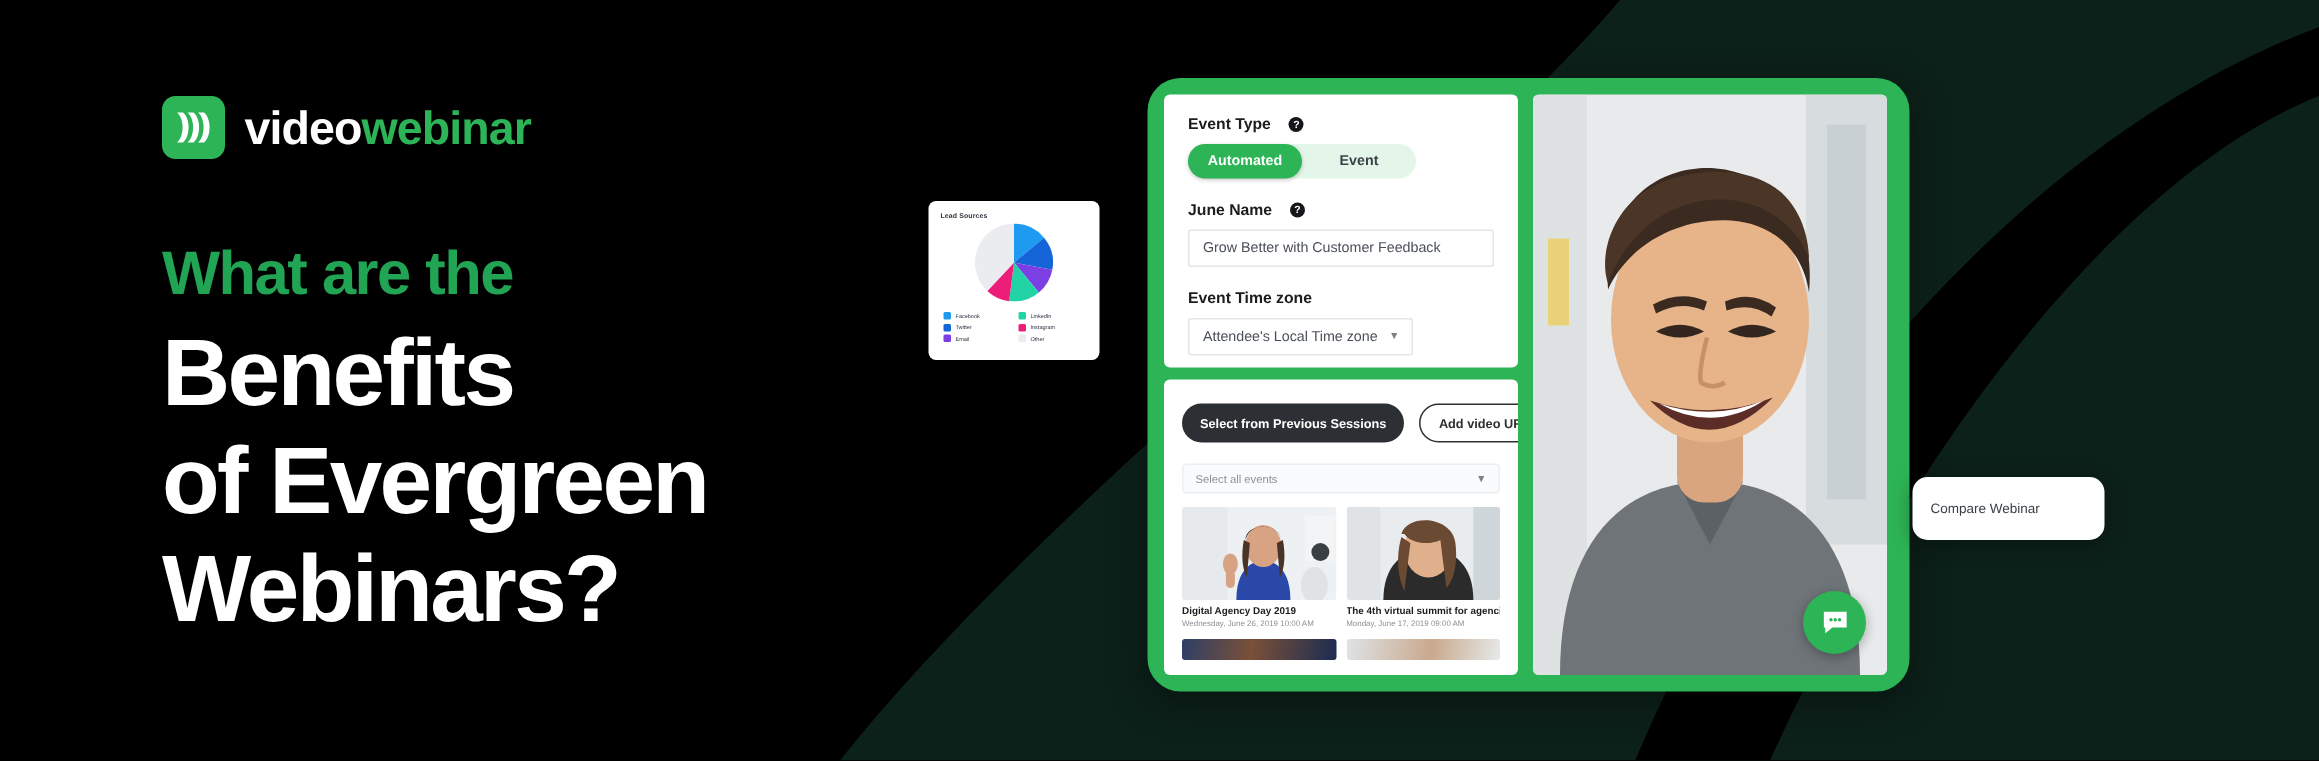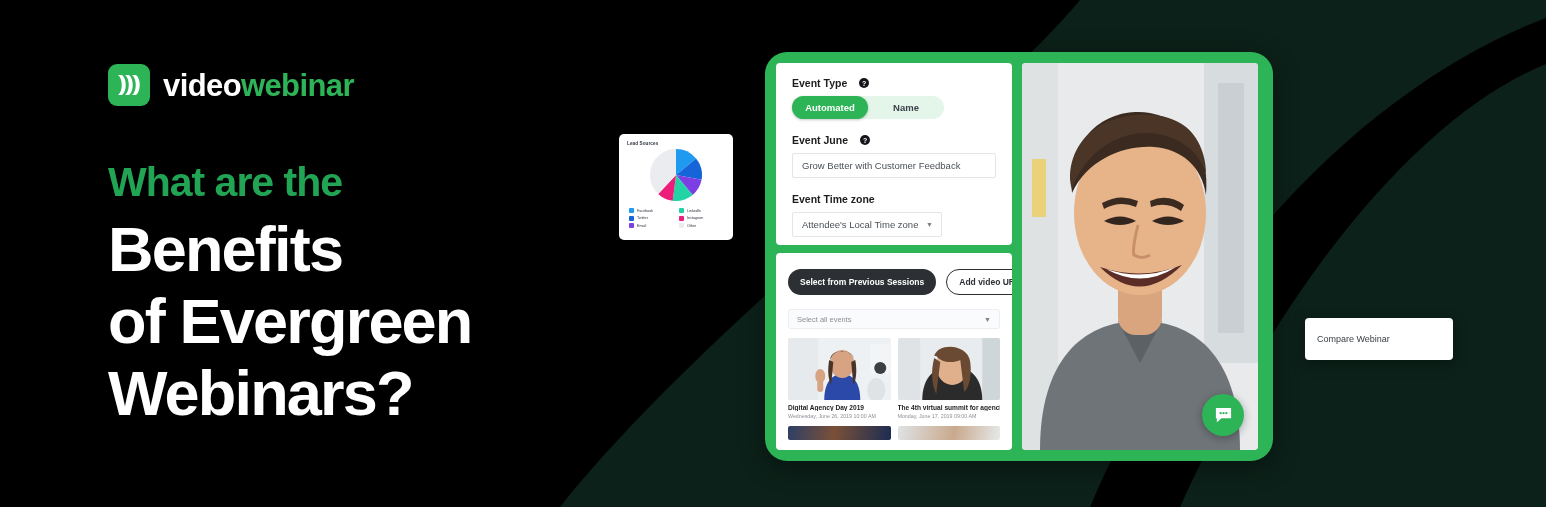--- a/index.html
+++ b/index.html
@@ -158,22 +158,22 @@
   }
   .chat-fab{
     position:absolute; right:14px; bottom:14px;
     width:42px; height:42px; border-radius:50%;
     background:#2DB457; display:flex; align-items:center;
     justify-content:center; box-shadow:0 2px 8px rgba(0,0,0,.3);
   }
 
   
   .compare-menu{
-    position:absolute; left:1305px; top:318px;
-    width:148px; background:#ffffff; border-radius:4px;
+    position:absolute; left:1275px; top:318px;
+    width:128px; background:#ffffff; border-radius:10px;
     box-shadow:0 3px 14px rgba(0,0,0,.35);
     padding:10px 0;
   }
   .cm-item{
     display:flex; align-items:center; justify-content:space-between;
     padding:6px 12px; font-size:9px; color:#3b4148;
   }
   .cm-chevron{ font-size:10px; font-weight:700; color:#3b4148; }
 </style>
 </head>
@@ -256,25 +256,25 @@
     <div class="panel form-panel">
 
       <div class="field-label">
         <span>Event Type</span>
         <span class="help-icon">?</span>
       </div>
 
       <div class="toggle">
         <span class="toggle-thumb"></span>
         <span class="toggle-opt active">Automated</span>
-        <span class="toggle-opt">Name</span>
+        <span class="toggle-opt">Event</span>
       </div>
 
       <div class="field-label">
-        <span>Event June</span>
+        <span>June Name</span>
         <span class="help-icon">?</span>
       </div>
 
       <input class="text-input" type="text" value="Grow Better with Customer Feedback" style="">
 
       <div class="field-label">
         <span>Event Time zone</span>
       </div>
 
       <div class="select-box">

